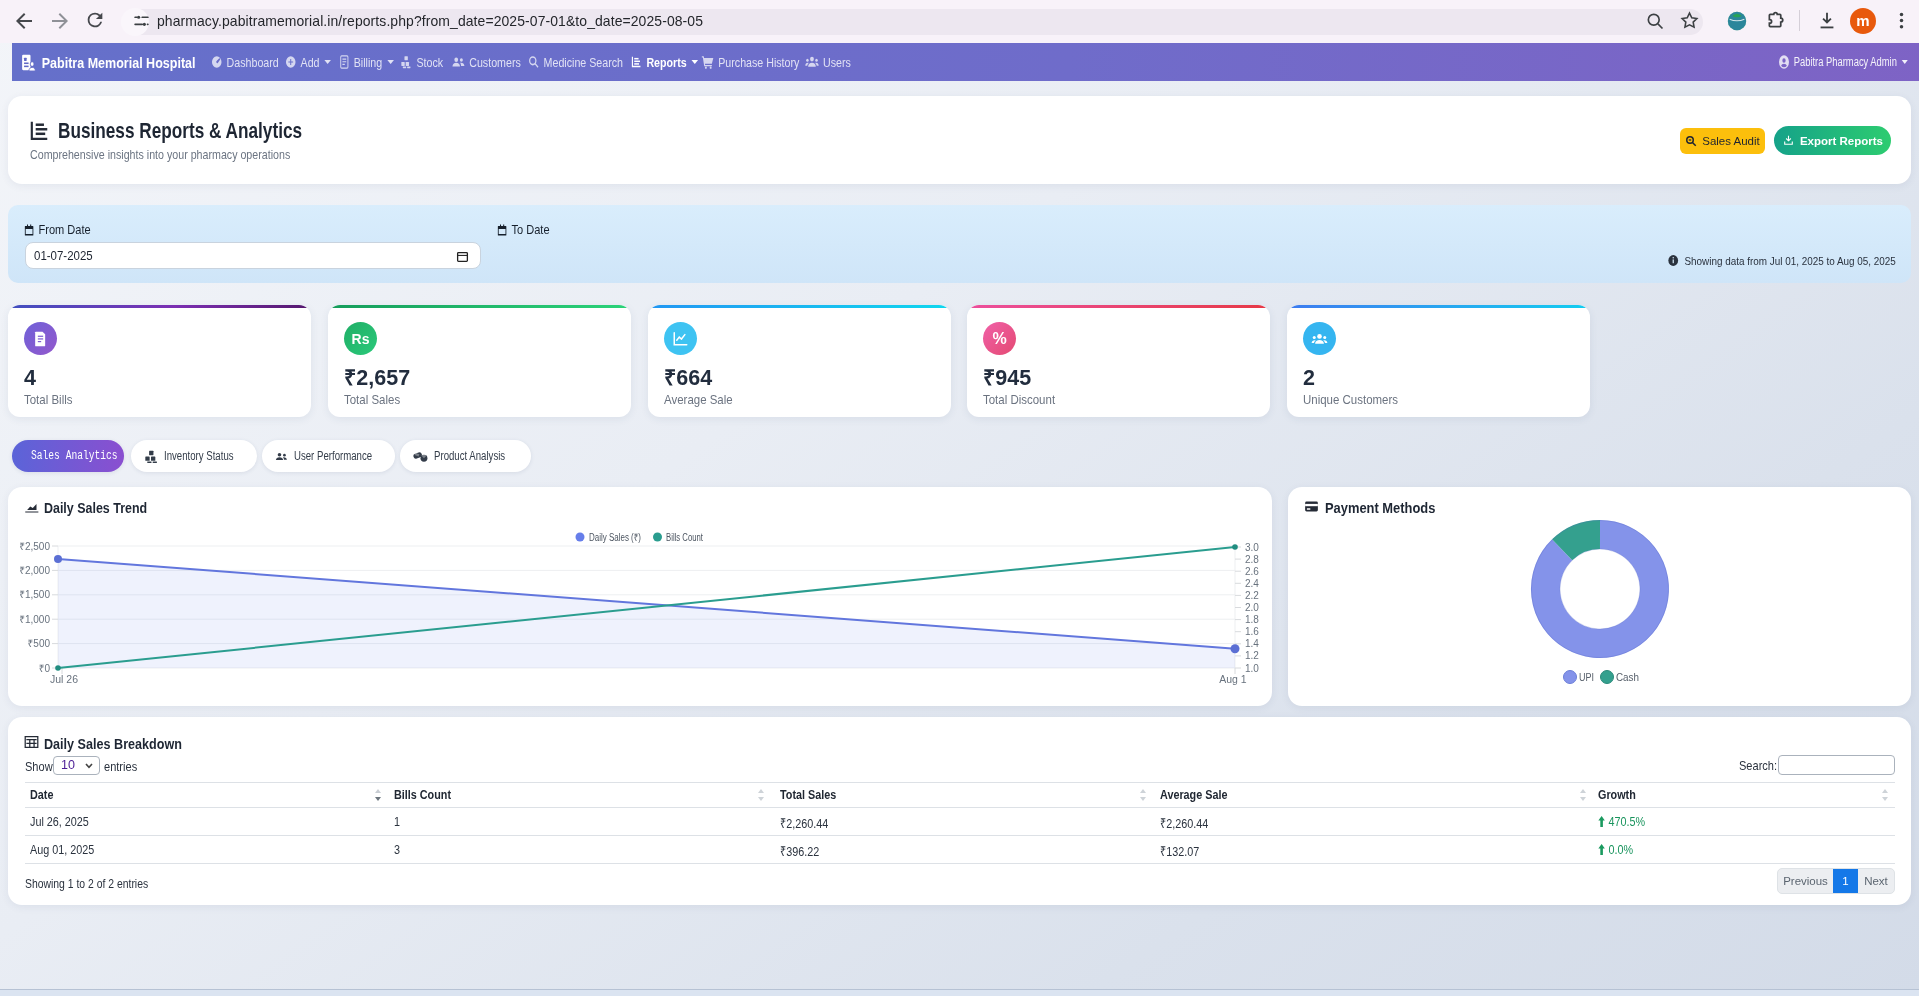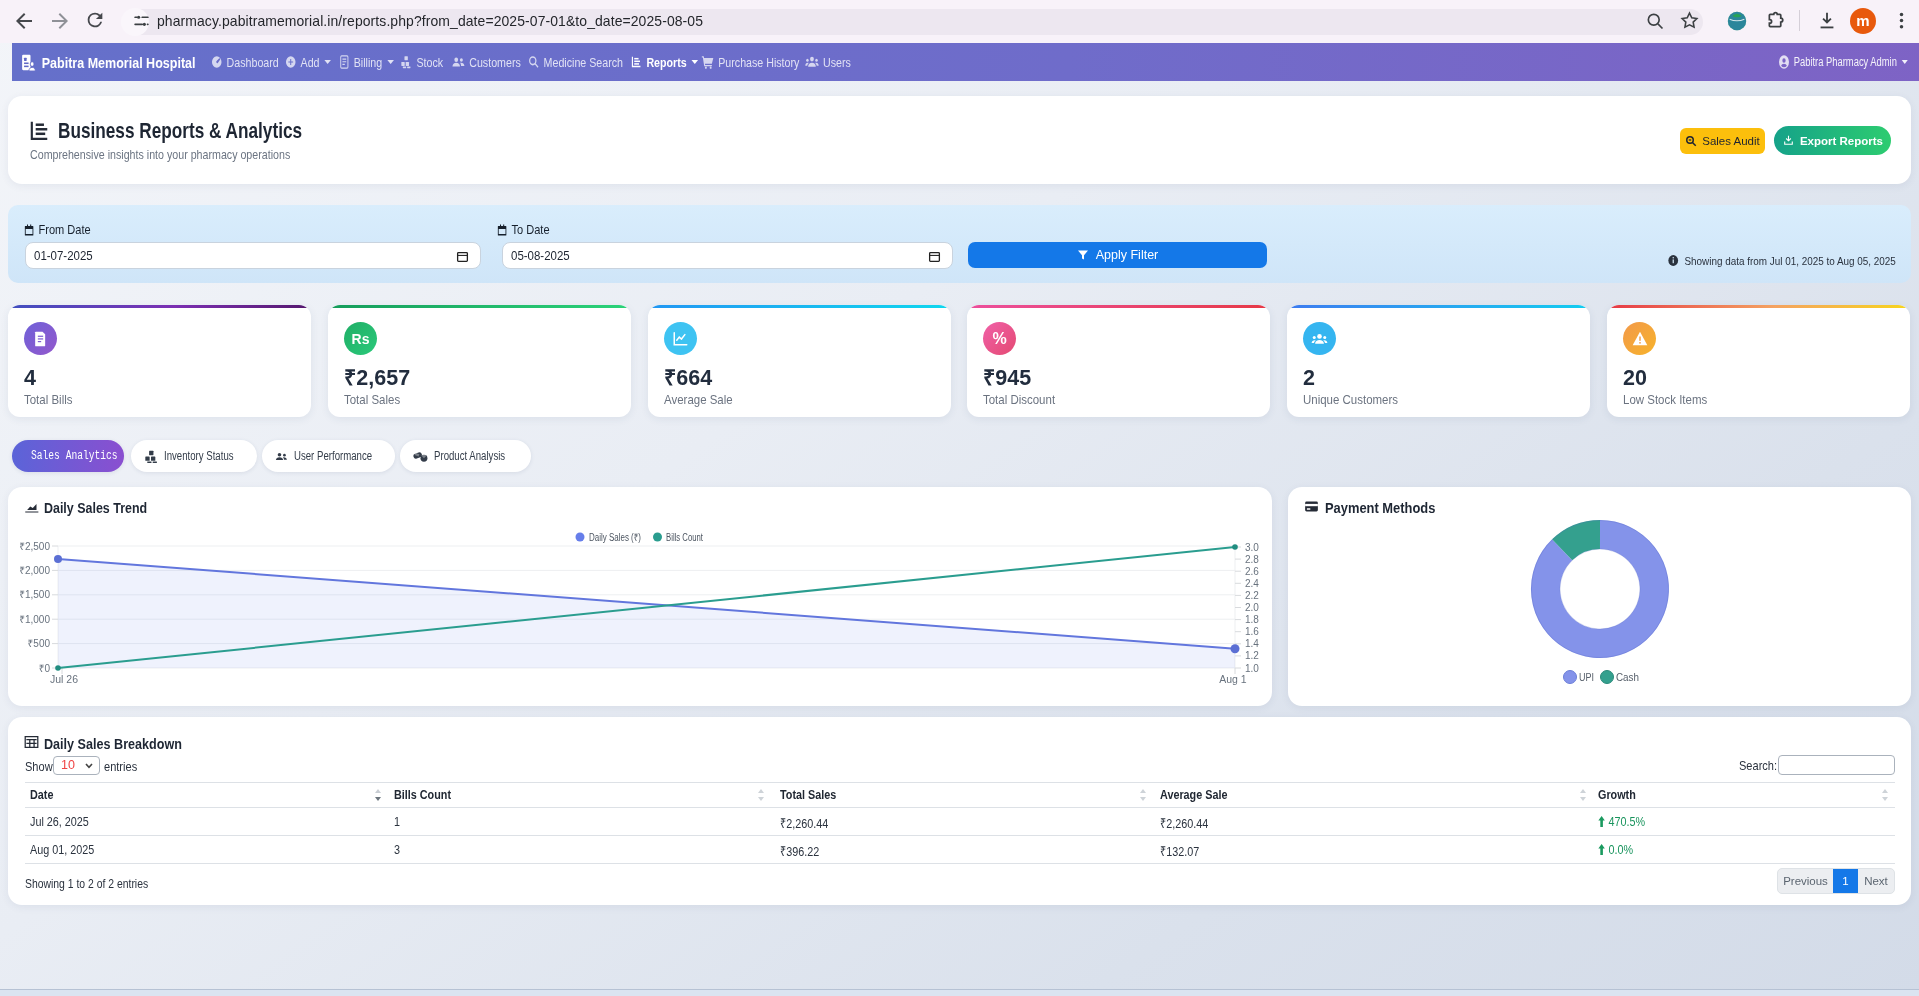--- a/index.html
+++ b/index.html
@@ -240,32 +240,20 @@
         <path d="M3 10h18" stroke-width="2"></path>
       </svg>
 </div>
 <div class="flabel" style="left:497px;">
   <svg width="12" height="12" viewBox="0 0 24 24" fill="#17202c">
         <path d="M7 1h2.5v3H7zM14.5 1H17v3h-2.5z"></path>
         <path d="M3 4h18a1 1 0 0 1 1 1v17a1 1 0 0 1-1 1H3a1 1 0 0 1-1-1V5a1 1 0 0 1 1-1zm1 6v10h16V10H4z"></path>
       </svg>
   To Date
 </div>
-<div class="finput" style="left:502px;width:451px;"><span class="dtxt">05-08-2025</span>
-  <svg style="position:absolute;right:11px;top:7px;" width="13" height="13" viewBox="0 0 24 24" fill="none" stroke="#222" stroke-width="2.4">
-        <rect x="3" y="5" width="18" height="16" rx="1.5"></rect>
-        <path d="M3 10h18" stroke-width="2"></path>
-      </svg>
-</div>
-<div id="btn-apply">
-  <svg width="12" height="12" viewBox="0 0 24 24" fill="#fff">
-        <path d="M2 3h20l-8 9.5V21l-4-2v-6.5z"></path>
-      </svg>
-  Apply Filter
-</div>
 <div id="finfo">
   <svg width="13" height="13" viewBox="0 0 24 24" fill="#2a323e">
         <circle cx="12" cy="12" r="10"></circle>
         <rect x="10.8" y="10" width="2.4" height="7" fill="#d9edfc"></rect>
         <circle cx="12" cy="7" r="1.5" fill="#d9edfc"></circle>
       </svg>
   Showing data from Jul 01, 2025 to Aug 05, 2025
 </div>
 
 <div class="stat" style="left:8px;">
@@ -317,32 +305,20 @@
           <circle cx="14" cy="7.5" r="4"></circle>
           <path d="M6.5 20c0-4 3.3-6.3 7.5-6.3s7.5 2.3 7.5 6.3z"></path>
           <circle cx="5" cy="9.5" r="2.6"></circle>
           <path d="M.5 19c0-3 2.2-5 5.5-5 .6 0 1.1.1 1.6.2A8 8 0 0 0 4.5 19z"></path>
           <circle cx="23" cy="9.5" r="2.6"></circle>
           <path d="M27.5 19c0-3-2.2-5-5.5-5-.6 0-1.1.1-1.6.2a8 8 0 0 1 3.1 4.8z"></path>
         </svg>
   </div>
   <div class="num">2</div>
   <div class="lbl">Unique Customers</div>
-</div>
-<div class="stat" style="left:1607px;">
-  <div class="bar" style="background:linear-gradient(90deg,#e63946,#f4a261 55%,#f7d51d);"></div>
-  <div class="circ" style="background:linear-gradient(135deg,#f2994a,#f7b32b);">
-    <svg width="16" height="15" viewBox="0 0 24 22" fill="#fff">
-          <path d="M12 1L23 21H1z"></path>
-          <rect x="10.9" y="8" width="2.2" height="6.5" fill="#f4a14a"></rect>
-          <circle cx="12" cy="17.5" r="1.4" fill="#f4a14a"></circle>
-        </svg>
-  </div>
-  <div class="num">20</div>
-  <div class="lbl">Low Stock Items</div>
 </div>
 
 <div class="tab" id="tab1" style="left:12px;width:112px;">
   <svg width="15" height="13" viewBox="0 0 24 22" fill="none" stroke="#fff" stroke-width="2.4">
         <path d="M2 1v19h20" stroke-linecap="round"></path>
         <path d="M6 13l4-5 3.5 3L19 4" stroke-linecap="round" stroke-linejoin="round"></path>
       </svg>
   <span class="tx">Sales Analytics</span>
 </div>
 <div class="tab" id="tab2" style="left:131px;width:126px;">
@@ -472,21 +448,21 @@
       </svg>
   <div style="position:absolute;left:37px;top:12px;font-size:15px;font-weight:bold;color:#1e2633;transform:scaleX(.86);transform-origin:0 50%;white-space:nowrap;">Payment Methods</div>
 </div>
 
 <div class="card" id="tablecard" style="left:8px;top:717px;width:1903px;height:188px;"></div>
 <svg class="abs" style="left:24px;top:736px" width="15" height="12" viewBox="0 0 24 21">
       <path d="M1 1h22v19H1zm2 5.5h18M3 13h18M9 6.5V20M16.5 6.5V20" fill="none" stroke="#252b36" stroke-width="2.2"></path>
     </svg>
 <div class="abs" style="left:44px;top:735px;font-size:15px;font-weight:bold;color:#1e2633;transform:scaleX(.84);transform-origin:0 50%;white-space:nowrap;">Daily Sales Breakdown</div>
 <div class="abs" style="left:25px;top:759px;font-size:13px;color:#2a323e;transform:scaleX(.85);transform-origin:0 50%;">Show</div>
-<div class="abs" style="left:53px;top:756px;width:47px;height:19px;border:1px solid #aab2bc;border-radius:4px;font-size:12.5px;color:#ef4444;background:#fff;line-height:17px;padding-left:7px;">10<svg style="position:absolute;right:6px;top:6px;" width="8" height="6" viewBox="0 0 8 6" fill="none" stroke="#444" stroke-width="1.6">
+<div class="abs" style="left:53px;top:756px;width:47px;height:19px;border:1px solid #aab2bc;border-radius:4px;font-size:12.5px;color:#4c1d95;background:#fff;line-height:17px;padding-left:7px;">10<svg style="position:absolute;right:6px;top:6px;" width="8" height="6" viewBox="0 0 8 6" fill="none" stroke="#444" stroke-width="1.6">
         <path d="M1 1l3 3.4L7 1"></path>
       </svg></div>
 <div class="abs" style="left:104px;top:759px;font-size:13px;color:#2a323e;transform:scaleX(.85);transform-origin:0 50%;">entries</div>
 <div class="abs" style="left:1739px;top:758px;font-size:13px;color:#2a323e;transform:scaleX(.85);transform-origin:0 50%;">Search:</div>
 <div class="abs" style="left:1778px;top:755px;width:117px;height:20px;border:1px solid #aab2bc;border-radius:4px;background:#fff;"></div>
 
 <div class="rline" style="top:782px;"></div>
 <div class="th" style="left:30px;top:787px;">Date</div>
 <div class="th" style="left:394px;top:787px;">Bills Count</div>
 <div class="th" style="left:780px;top:787px;">Total Sales</div>

